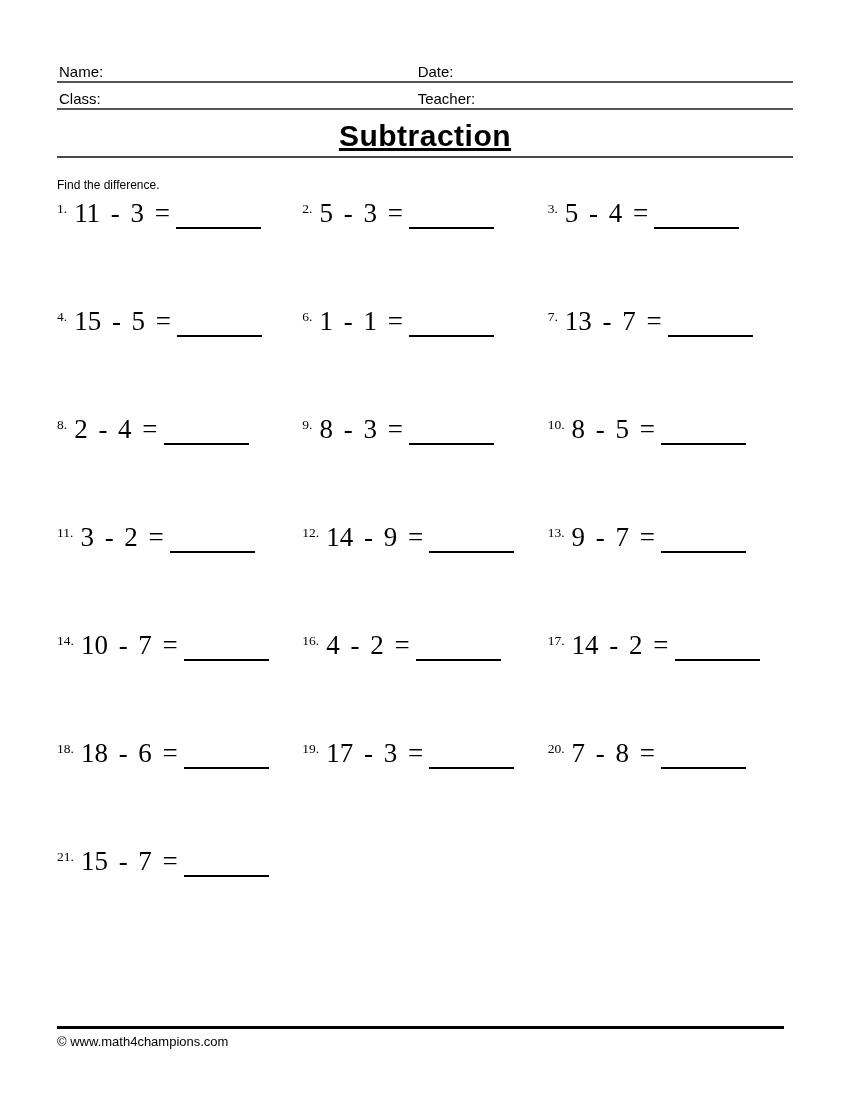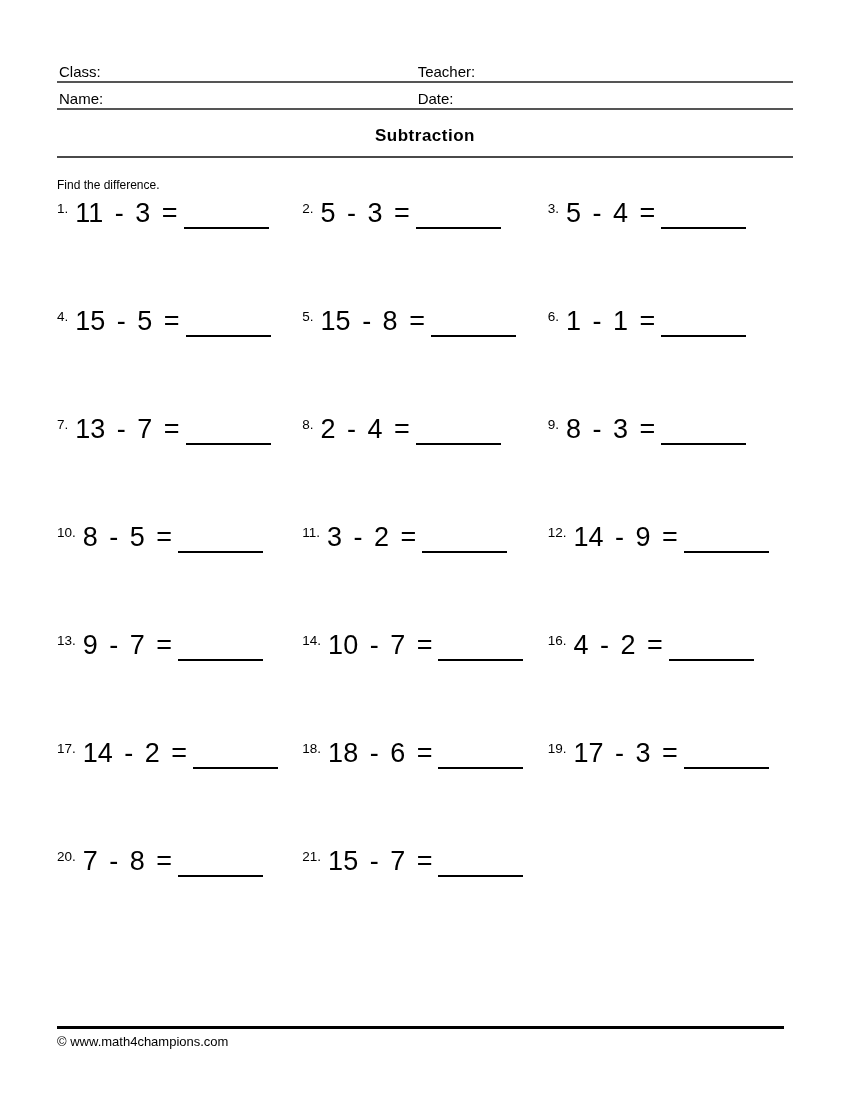--- a/index.html
+++ b/index.html
@@ -24,40 +24,42 @@
   .hlabel {
     position: absolute;
     bottom: 1px;
     left: 2px;
     font-size: 15px;
   }
   .hlabel.second { left: 49%; }
   
   .title {
     margin: 10px 0 0 0;
-    font-size: 17px;
+    font-size: 30px;
     line-height: 32px;
     font-weight: bold;
     text-align: center;
     letter-spacing: 0.5px;
+    text-decoration: underline;
   }
   .title-rule {
     margin-top: 4px;
     border-top: 2px solid #4a4a4a;
     height: 0;
   }
   .instruction {
     margin-top: 20px;
     font-size: 12px;
   }
   
   .grid {
     margin-top: 6px;
     display: grid;
     grid-template-columns: repeat(3, 1fr);
+    font-family: Liberation Serif, serif;
   }
   .problem {
     height: 108px;
     font-size: 27px;
     white-space: nowrap;
     word-spacing: 4px;
   }
   .pnum {
     display: inline-block;
     font-size: 13.5px;
@@ -92,49 +94,46 @@
     font-size: 13px;
   }
 </style>
 </head>
 <body>
 
 <div class="page">
 
   <div class="header">
     <div class="hrow">
+      <span class="hlabel">Name:</span>
+      <span class="hlabel second">Date:</span>
+    </div>
+    <div class="hrow">
       <span class="hlabel">Class:</span>
       <span class="hlabel second">Teacher:</span>
-    </div>
-    <div class="hrow">
-      <span class="hlabel">Name:</span>
-      <span class="hlabel second">Date:</span>
     </div>
   </div>
 
   <h1 class="title">Subtraction</h1>
   <div class="title-rule"></div>
 
   <div class="instruction">Find the difference.</div>
 
   <div class="grid">
     <div class="problem">
       <span class="pnum">1.</span><span class="expr">11 - 3 =</span><span class="blank"></span>
     </div>
     <div class="problem">
       <span class="pnum">2.</span><span class="expr">5 - 3 =</span><span class="blank"></span>
     </div>
     <div class="problem">
       <span class="pnum">3.</span><span class="expr">5 - 4 =</span><span class="blank"></span>
     </div>
     <div class="problem">
       <span class="pnum">4.</span><span class="expr">15 - 5 =</span><span class="blank"></span>
-    </div>
-    <div class="problem">
-      <span class="pnum">5.</span><span class="expr">15 - 8 =</span><span class="blank"></span>
     </div>
     <div class="problem">
       <span class="pnum">6.</span><span class="expr">1 - 1 =</span><span class="blank"></span>
     </div>
     <div class="problem">
       <span class="pnum">7.</span><span class="expr">13 - 7 =</span><span class="blank"></span>
     </div>
     <div class="problem">
       <span class="pnum">8.</span><span class="expr">2 - 4 =</span><span class="blank"></span>
     </div>

